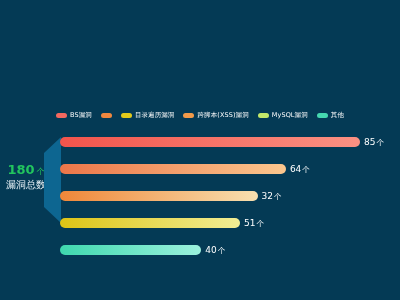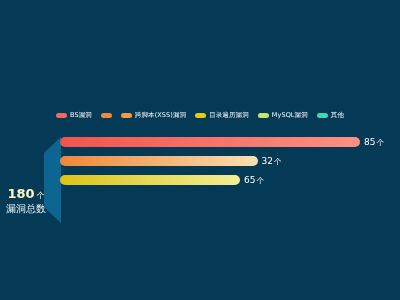--- a/index.html
+++ b/index.html
@@ -53,26 +53,25 @@
 
   
   .total-block {
     position: absolute;
     left: 4px;
     top: 162px;
     width: 44px;
     text-align: center;
   }
   .total-line1 {
-    color: #fef9c3;
+    color: #22c55e;
     font-size: 13px;
     font-weight: bold;
     line-height: 15px;
     white-space: nowrap;
-    margin-top: 24px;
   }
   .total-unit {
     font-size: 8px;
     font-weight: normal;
     margin-left: 2px;
   }
   .total-line2 {
     color: #e9f3f8;
     font-size: 10px;
     line-height: 12px;
@@ -91,21 +90,21 @@
   .bars {
     position: absolute;
     left: 60px;
     top: 137px;
     width: 340px;
     height: 88px;
   }
   .bar-row {
     position: relative;
     height: 10px;
-    margin-bottom: 9px;
+    margin-bottom: 17px;
     display: flex;
     align-items: center;
   }
   .bar {
     height: 10px;
     border-radius: 5px;
     flex: 0 0 auto;
   }
   .bar-value {
     color: #ffffff;
@@ -129,27 +128,27 @@
     <div class="legend-item">
       <span class="legend-swatch" style="background: rgb(244, 104, 95);"></span>
       <span class="legend-label">BS漏洞</span>
     </div>
 
     <div class="legend-item">
       <span class="legend-swatch" style="background: rgb(240, 136, 63);"></span>
     </div>
 
     <div class="legend-item">
+      <span class="legend-swatch" style="background: rgb(227, 202, 27);"></span>
+      <span class="legend-label">目录遍历漏洞</span>
+    </div>
+
+    <div class="legend-item">
       <span class="legend-swatch" style="background: rgb(242, 154, 74);"></span>
       <span class="legend-label">跨脚本(XSS)漏洞</span>
-    </div>
-
-    <div class="legend-item">
-      <span class="legend-swatch" style="background: rgb(227, 202, 27);"></span>
-      <span class="legend-label">目录遍历漏洞</span>
     </div>
 
     <div class="legend-item">
       <span class="legend-swatch" style="background: rgb(195, 232, 106);"></span>
       <span class="legend-label">MySQL漏洞</span>
     </div>
 
     <div class="legend-item">
       <span class="legend-swatch" style="background: rgb(69, 216, 176);"></span>
       <span class="legend-label">其他</span>
@@ -168,28 +167,36 @@
     </svg>
   </div>
 
   <div class="bars">
 
     <div class="bar-row">
       <div class="bar" style="width: 300px; background: linear-gradient(90deg, rgb(242, 84, 76) 0%, rgb(251, 145, 131) 100%);"></div>
       <div class="bar-value"><span>85</span><span class="unit">个</span></div>
     </div>
 
+    <div class="bar-row">
+      <div class="bar" style="width: 225.9px; background: linear-gradient(90deg, rgb(236, 118, 73) 0%, rgb(251, 198, 142) 100%);"></div>
+      <div class="bar-value"><span>64</span><span class="unit">个</span></div>
+    </div>
 
     <div class="bar-row">
       <div class="bar" style="width: 197.6px; background: linear-gradient(90deg, rgb(239, 135, 57) 0%, rgb(248, 224, 176) 100%);"></div>
       <div class="bar-value"><span>32</span><span class="unit">个</span></div>
     </div>
 
     <div class="bar-row">
       <div class="bar" style="width: 180px; background: linear-gradient(90deg, rgb(221, 196, 21) 0%, rgb(242, 238, 149) 100%);"></div>
-      <div class="bar-value"><span>65</span><span class="unit">个</span></div>
-    </div>
-
-
+      <div class="bar-value"><span>51</span><span class="unit">个</span></div>
+    </div>
+
+
+    <div class="bar-row">
+      <div class="bar" style="width: 141.2px; background: linear-gradient(90deg, rgb(63, 216, 174) 0%, rgb(156, 242, 222) 100%);"></div>
+      <div class="bar-value"><span>40</span><span class="unit">个</span></div>
+    </div>
 
   </div>
 
 </div>
 
 </body></html>

